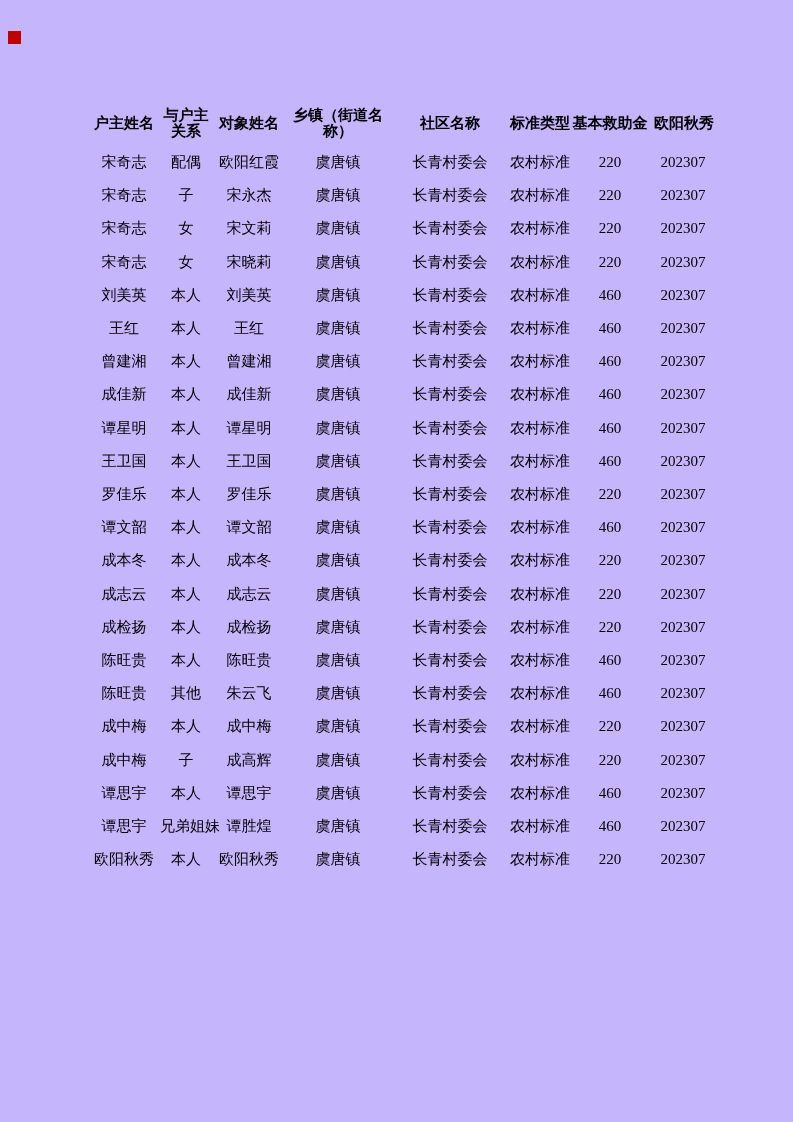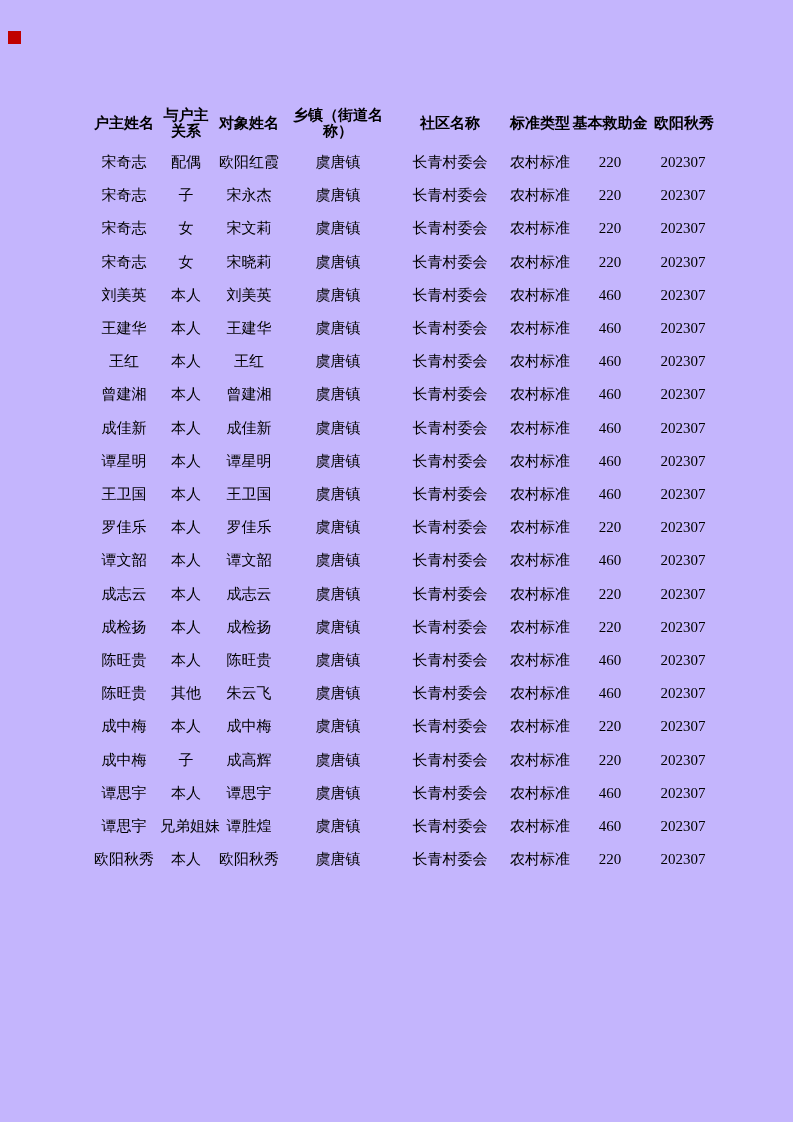--- a/index.html
+++ b/index.html
@@ -137,30 +137,20 @@
           <td>刘美英</td>
           <td>本人</td>
           <td>刘美英</td>
           <td>虞唐镇</td>
           <td>长青村委会</td>
           <td>农村标准</td>
           <td>460</td>
           <td>202307</td>
         </tr>
         <tr>
-          <td>王建华</td>
-          <td>本人</td>
-          <td>王建华</td>
-          <td>虞唐镇</td>
-          <td>长青村委会</td>
-          <td>农村标准</td>
-          <td>460</td>
-          <td>202307</td>
-        </tr>
-        <tr>
           <td>王红</td>
           <td>本人</td>
           <td>王红</td>
           <td>虞唐镇</td>
           <td>长青村委会</td>
           <td>农村标准</td>
           <td>460</td>
           <td>202307</td>
         </tr>
         <tr>
@@ -214,20 +204,30 @@
           <td>202307</td>
         </tr>
         <tr>
           <td>谭文韶</td>
           <td>本人</td>
           <td>谭文韶</td>
           <td>虞唐镇</td>
           <td>长青村委会</td>
           <td>农村标准</td>
           <td>460</td>
+          <td>202307</td>
+        </tr>
+        <tr>
+          <td>成本冬</td>
+          <td>本人</td>
+          <td>成本冬</td>
+          <td>虞唐镇</td>
+          <td>长青村委会</td>
+          <td>农村标准</td>
+          <td>220</td>
           <td>202307</td>
         </tr>
         <tr>
           <td>成志云</td>
           <td>本人</td>
           <td>成志云</td>
           <td>虞唐镇</td>
           <td>长青村委会</td>
           <td>农村标准</td>
           <td>220</td>

